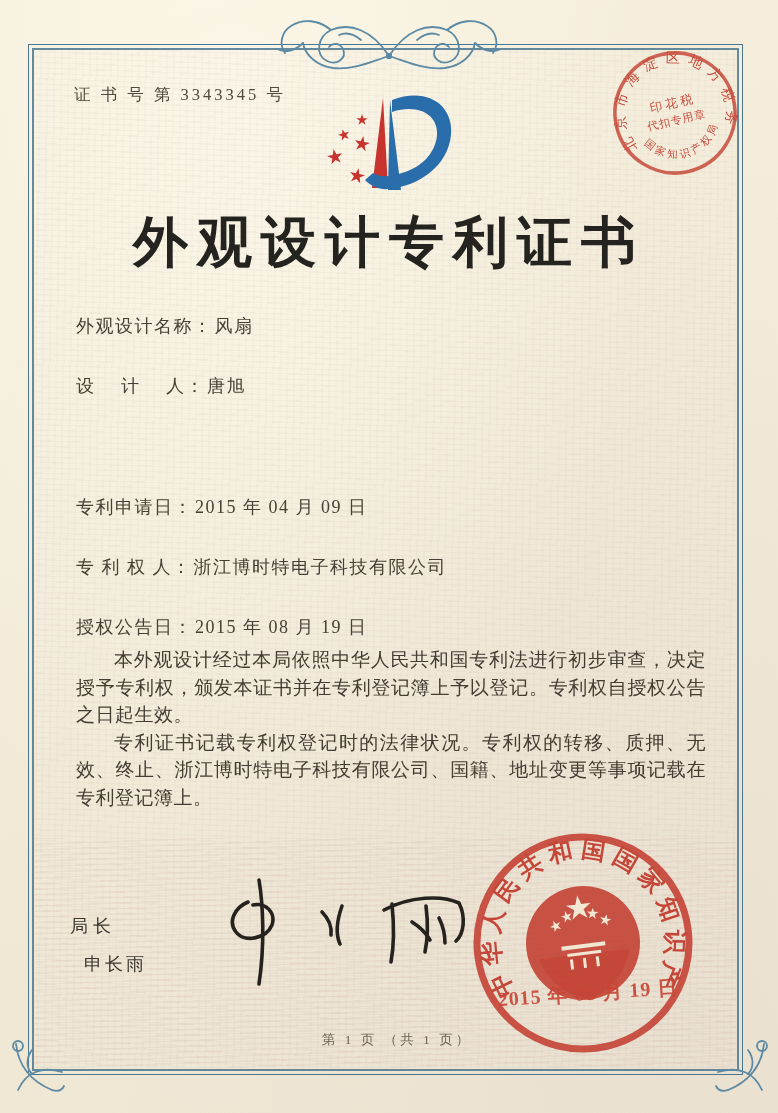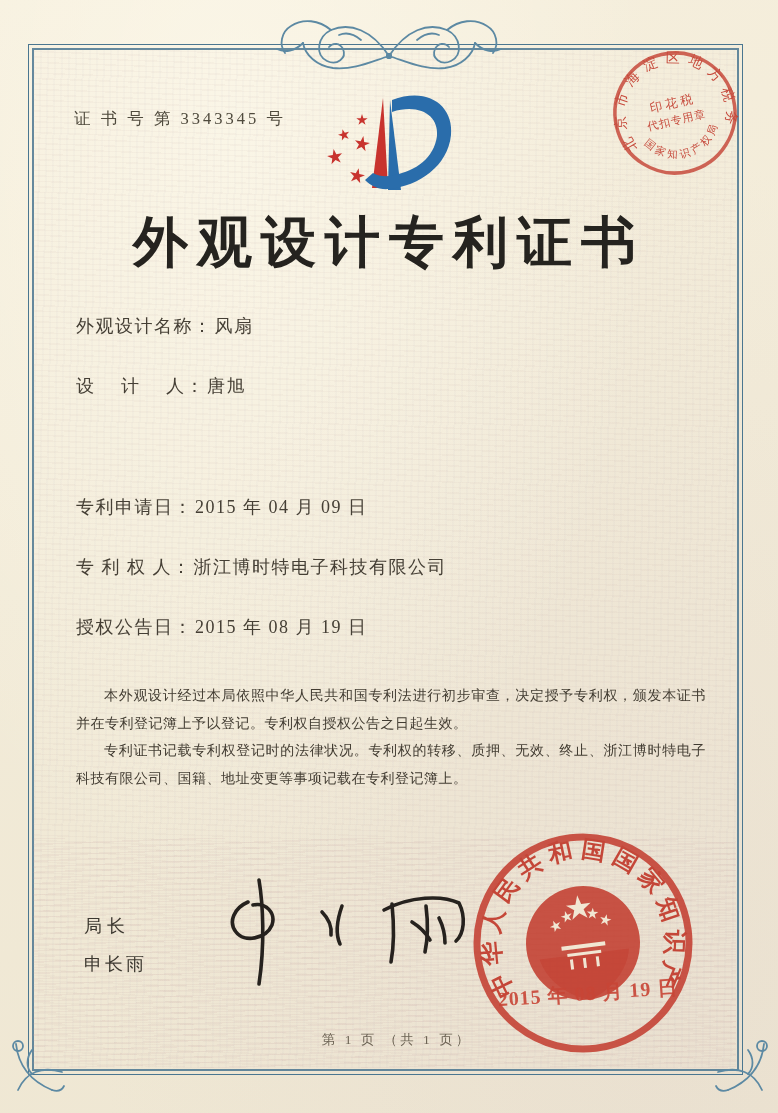--- a/index.html
+++ b/index.html
@@ -16,29 +16,29 @@
     border:1.5px solid #4a7690;}
   .frame::before{content:""; position:absolute; inset:3px; border:2.5px solid #4a7690; opacity:.85;}
   
   .texture{position:absolute; left:33px; top:49px; width:703px; height:1019px; pointer-events:none;
     background:
       repeating-linear-gradient(2deg, rgba(186,150,148,.065) 0 1.4px, rgba(0,0,0,0) 1.4px 5.4px),
       repeating-linear-gradient(91deg, rgba(140,140,175,.035) 0 2px, rgba(0,0,0,0) 2px 7px);}
   .texture-band{position:absolute; left:33px; top:838px; width:703px; height:230px; pointer-events:none;
     background:repeating-linear-gradient(178deg, rgba(190,145,150,.10) 0 1.6px, rgba(0,0,0,0) 1.6px 5.6px);}
   .abs{position:absolute;}
-  .cert-no{left:74px; top:84px; font-size:16.5px; letter-spacing:3px; color:#4f4a3d;margin-top:24px;}
+  .cert-no{left:74px; top:84px; font-size:16.5px; letter-spacing:3px; color:#4f4a3d;}
   .title{left:0; top:206px; width:100%; text-align:center; font-size:55px; font-weight:bold;
     letter-spacing:9px; color:#25231f;}
   .field{left:76px; font-size:18px; color:#453f35; letter-spacing:1.5px; white-space:nowrap;}
   .field .val{margin-left:2px;}
-  .paras{left:76px; top:682px; width:630px; color:#423c32; font-size:14px; line-height:27.5px;
+  .paras{left:76px; top:646px; width:630px; color:#423c32; font-size:19px; line-height:27.5px;
     text-align:justify; letter-spacing:.5px;}
   .paras p{margin:0; text-indent:2em;}
-  .sign-title{left:84px; top:914px; font-size:18px; letter-spacing:5px; color:#3c3830;}
+  .sign-title{left:70px; top:914px; font-size:18px; letter-spacing:5px; color:#3c3830;}
   .sign-name{left:84px; top:952px; font-size:18px; letter-spacing:3px; color:#3c3830;}
   .footer{left:0; top:1031px; width:100%; text-align:center; font-size:13.5px;
     letter-spacing:3px; color:#6d6455;margin-left:8px;}
   .issue-date{left:468px; top:980px; width:240px; text-align:center; font-size:20px;
     color:#c84536; letter-spacing:1px; transform:rotate(-4deg); font-weight:bold; opacity:.9;}
   .seal-office{left:466px; top:826px; transform:rotate(-7deg); opacity:.92;}
   .seal-tax{left:606px; top:44px; transform:rotate(-13deg); opacity:.9;}
   .sig-svg{left:196px; top:872px;}
   .logo{left:327px; top:82px;}
   .orn-top{left:266px; top:10px;}

